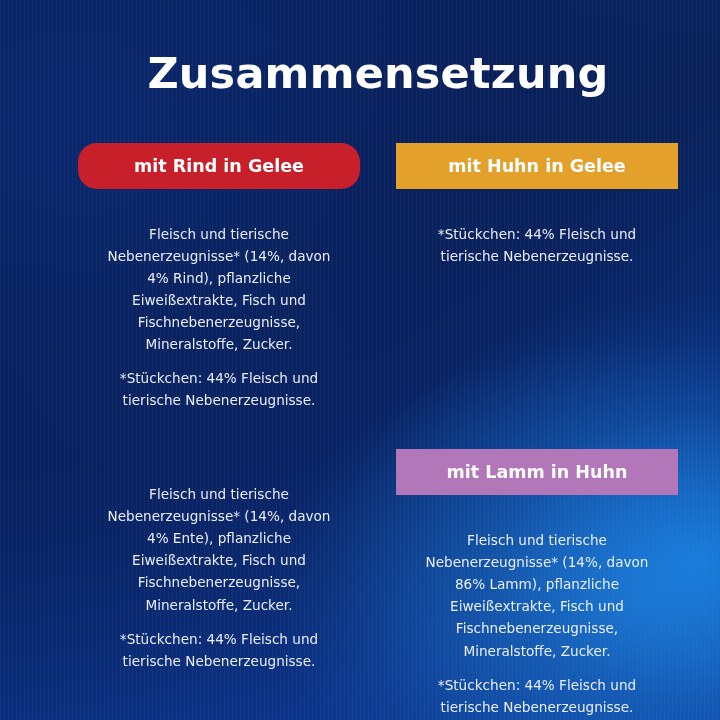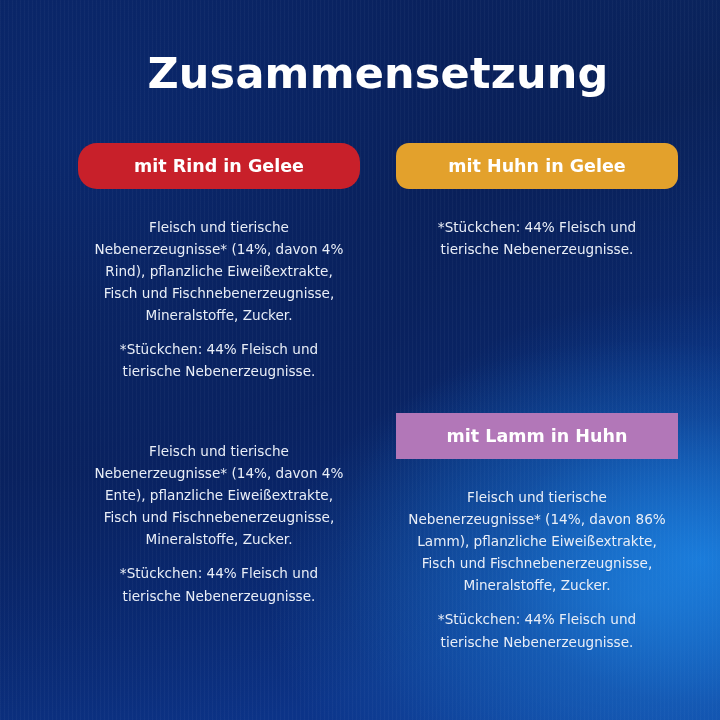--- a/index.html
+++ b/index.html
@@ -95,21 +95,21 @@
   .card-body {
     margin-top: 22px;
     text-align: center;
     color: #e9eef7;
     font-size: 13.6px;
     line-height: 1.62;
     padding: 0 6px;
   }
 
   .card-body .para {
-    margin: 5px;
+    margin: 12px;
   }
   .card-body .para + .para {
     margin-top: 12px;
   }
 </style>
 </head>
 <body>
 
 <div class="page">
   <div class="content">
@@ -120,21 +120,21 @@
 
       <div class="card">
         <div class="card-header" style="background: rgb(200, 32, 42); border-radius: 19px;">mit Rind in Gelee</div>
         <div class="card-body">
           <p class="para">Fleisch und tierische Nebenerzeugnisse* (14%, davon 4% Rind), pflanzliche Eiweißextrakte, Fisch und Fischnebenerzeugnisse, Mineralstoffe, Zucker.</p>
           <p class="para">*Stückchen: 44% Fleisch und tierische Nebenerzeugnisse.</p>
         </div>
       </div>
 
       <div class="card">
-        <div class="card-header" style="background: rgb(227, 161, 44); border-radius: 13px;">mit Huhn in Gelee</div>
+        <div class="card-header" style="background: rgb(227, 161, 44);">mit Huhn in Gelee</div>
         <div class="card-body">
           <p class="para">*Stückchen: 44% Fleisch und tierische Nebenerzeugnisse.</p>
         </div>
       </div>
 
       <div class="card">
         <div class="card-body">
           <p class="para">Fleisch und tierische Nebenerzeugnisse* (14%, davon 4% Ente), pflanzliche Eiweißextrakte, Fisch und Fischnebenerzeugnisse, Mineralstoffe, Zucker.</p>
           <p class="para">*Stückchen: 44% Fleisch und tierische Nebenerzeugnisse.</p>
         </div>

